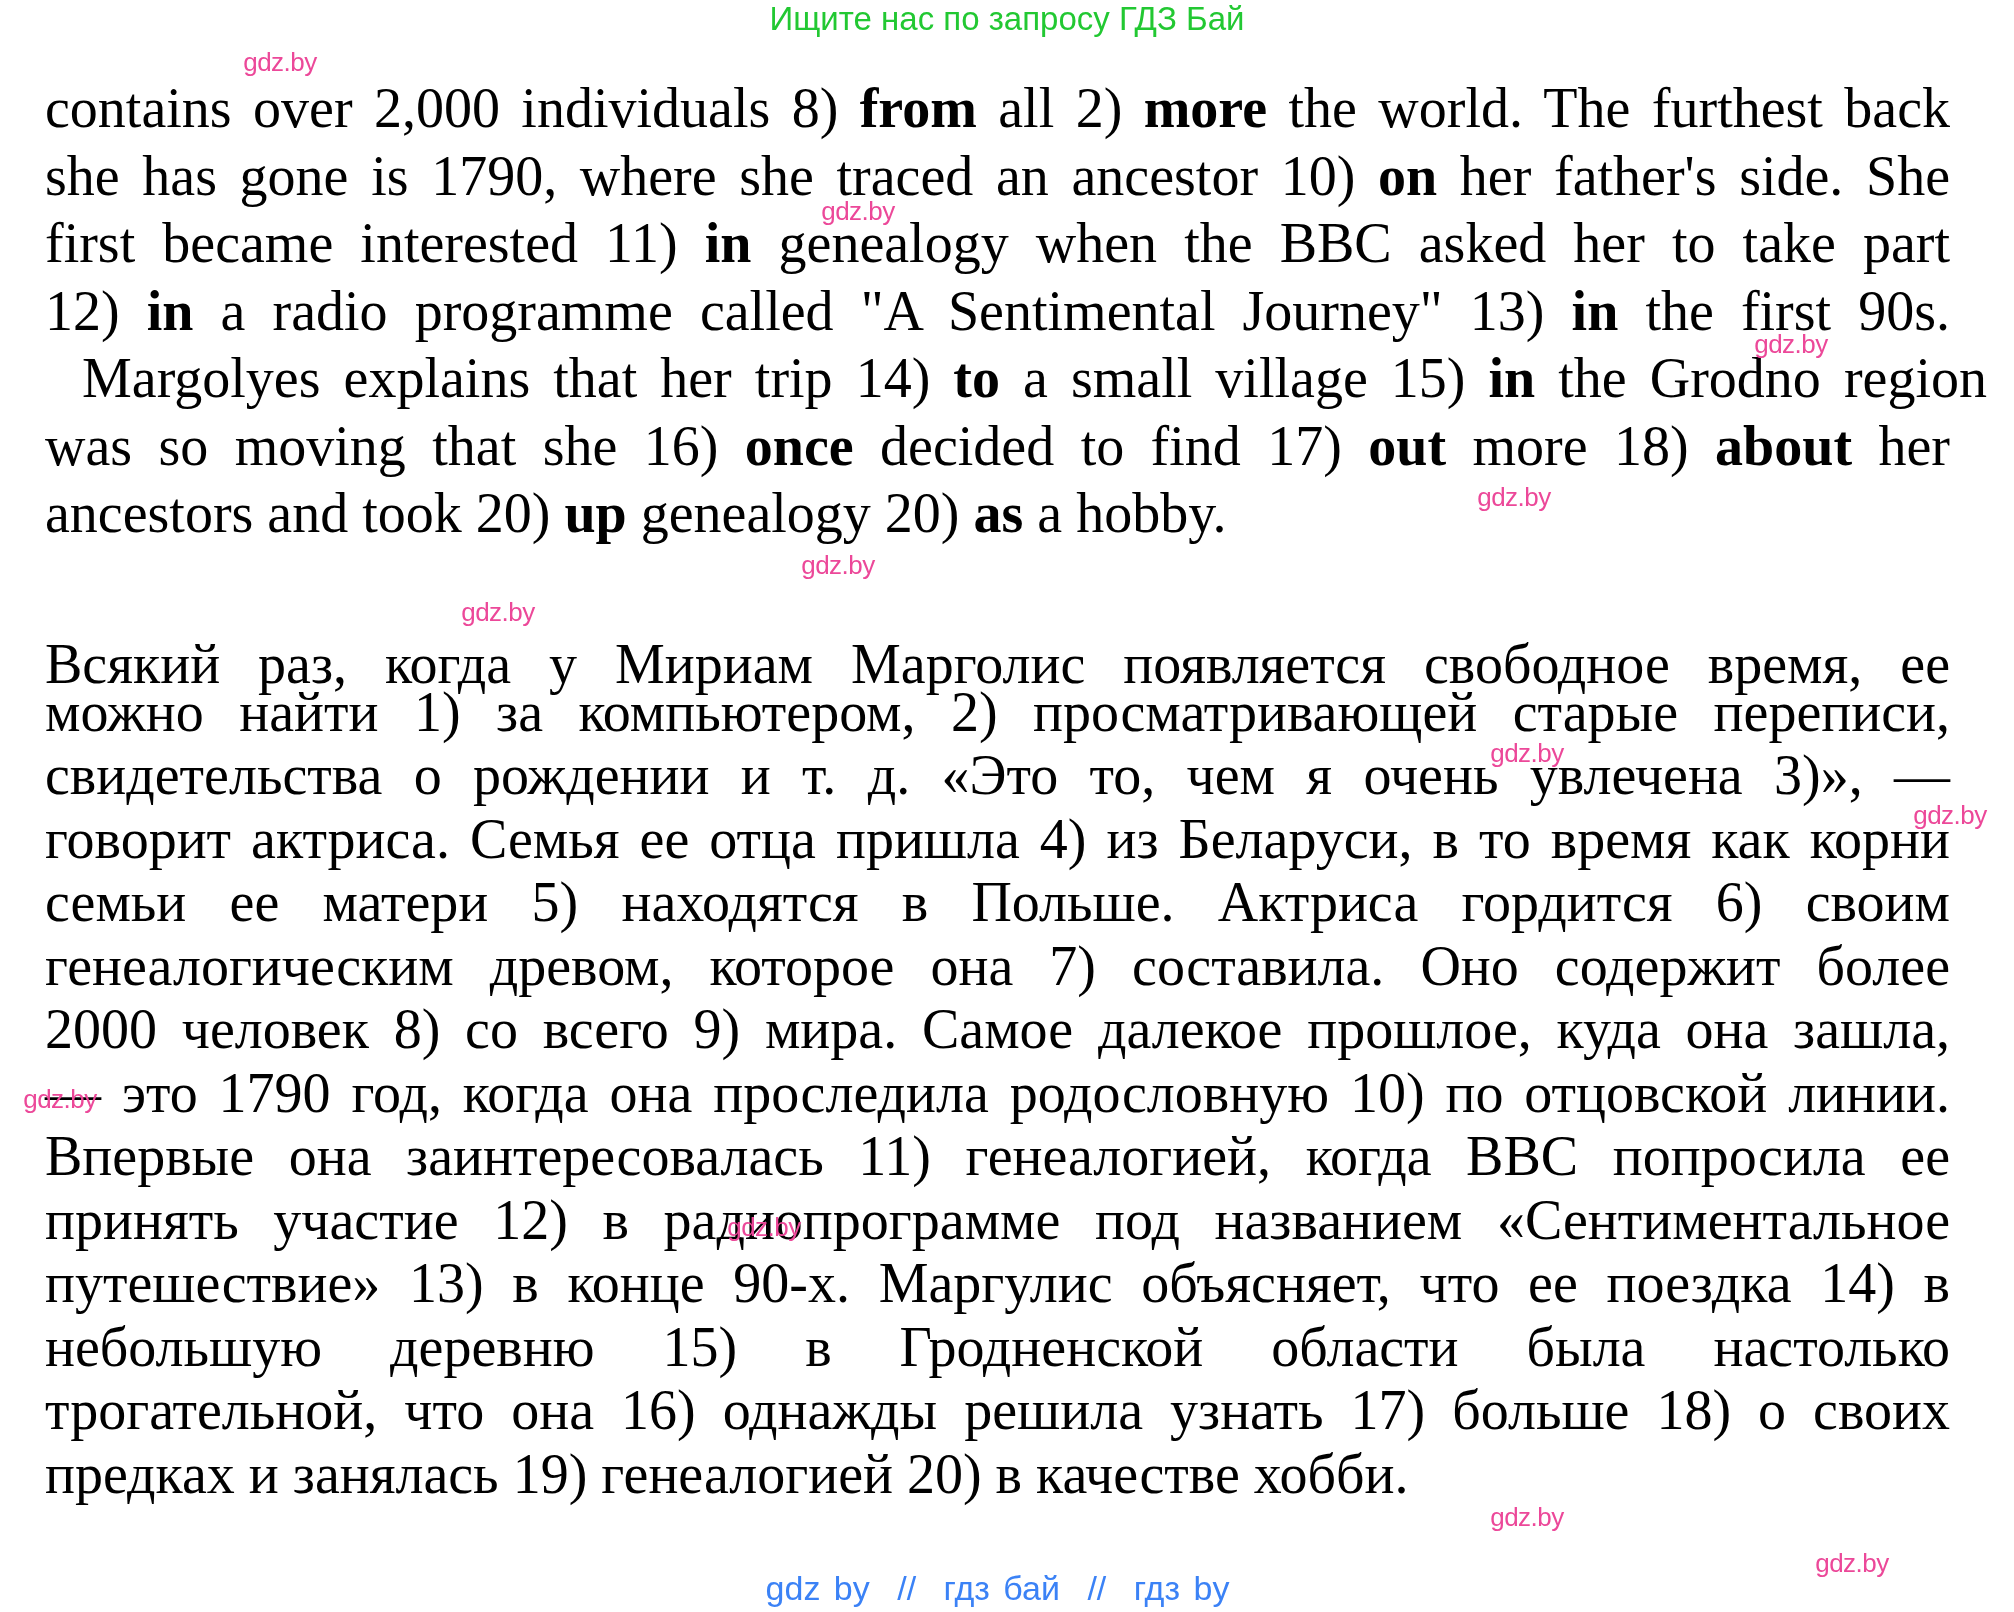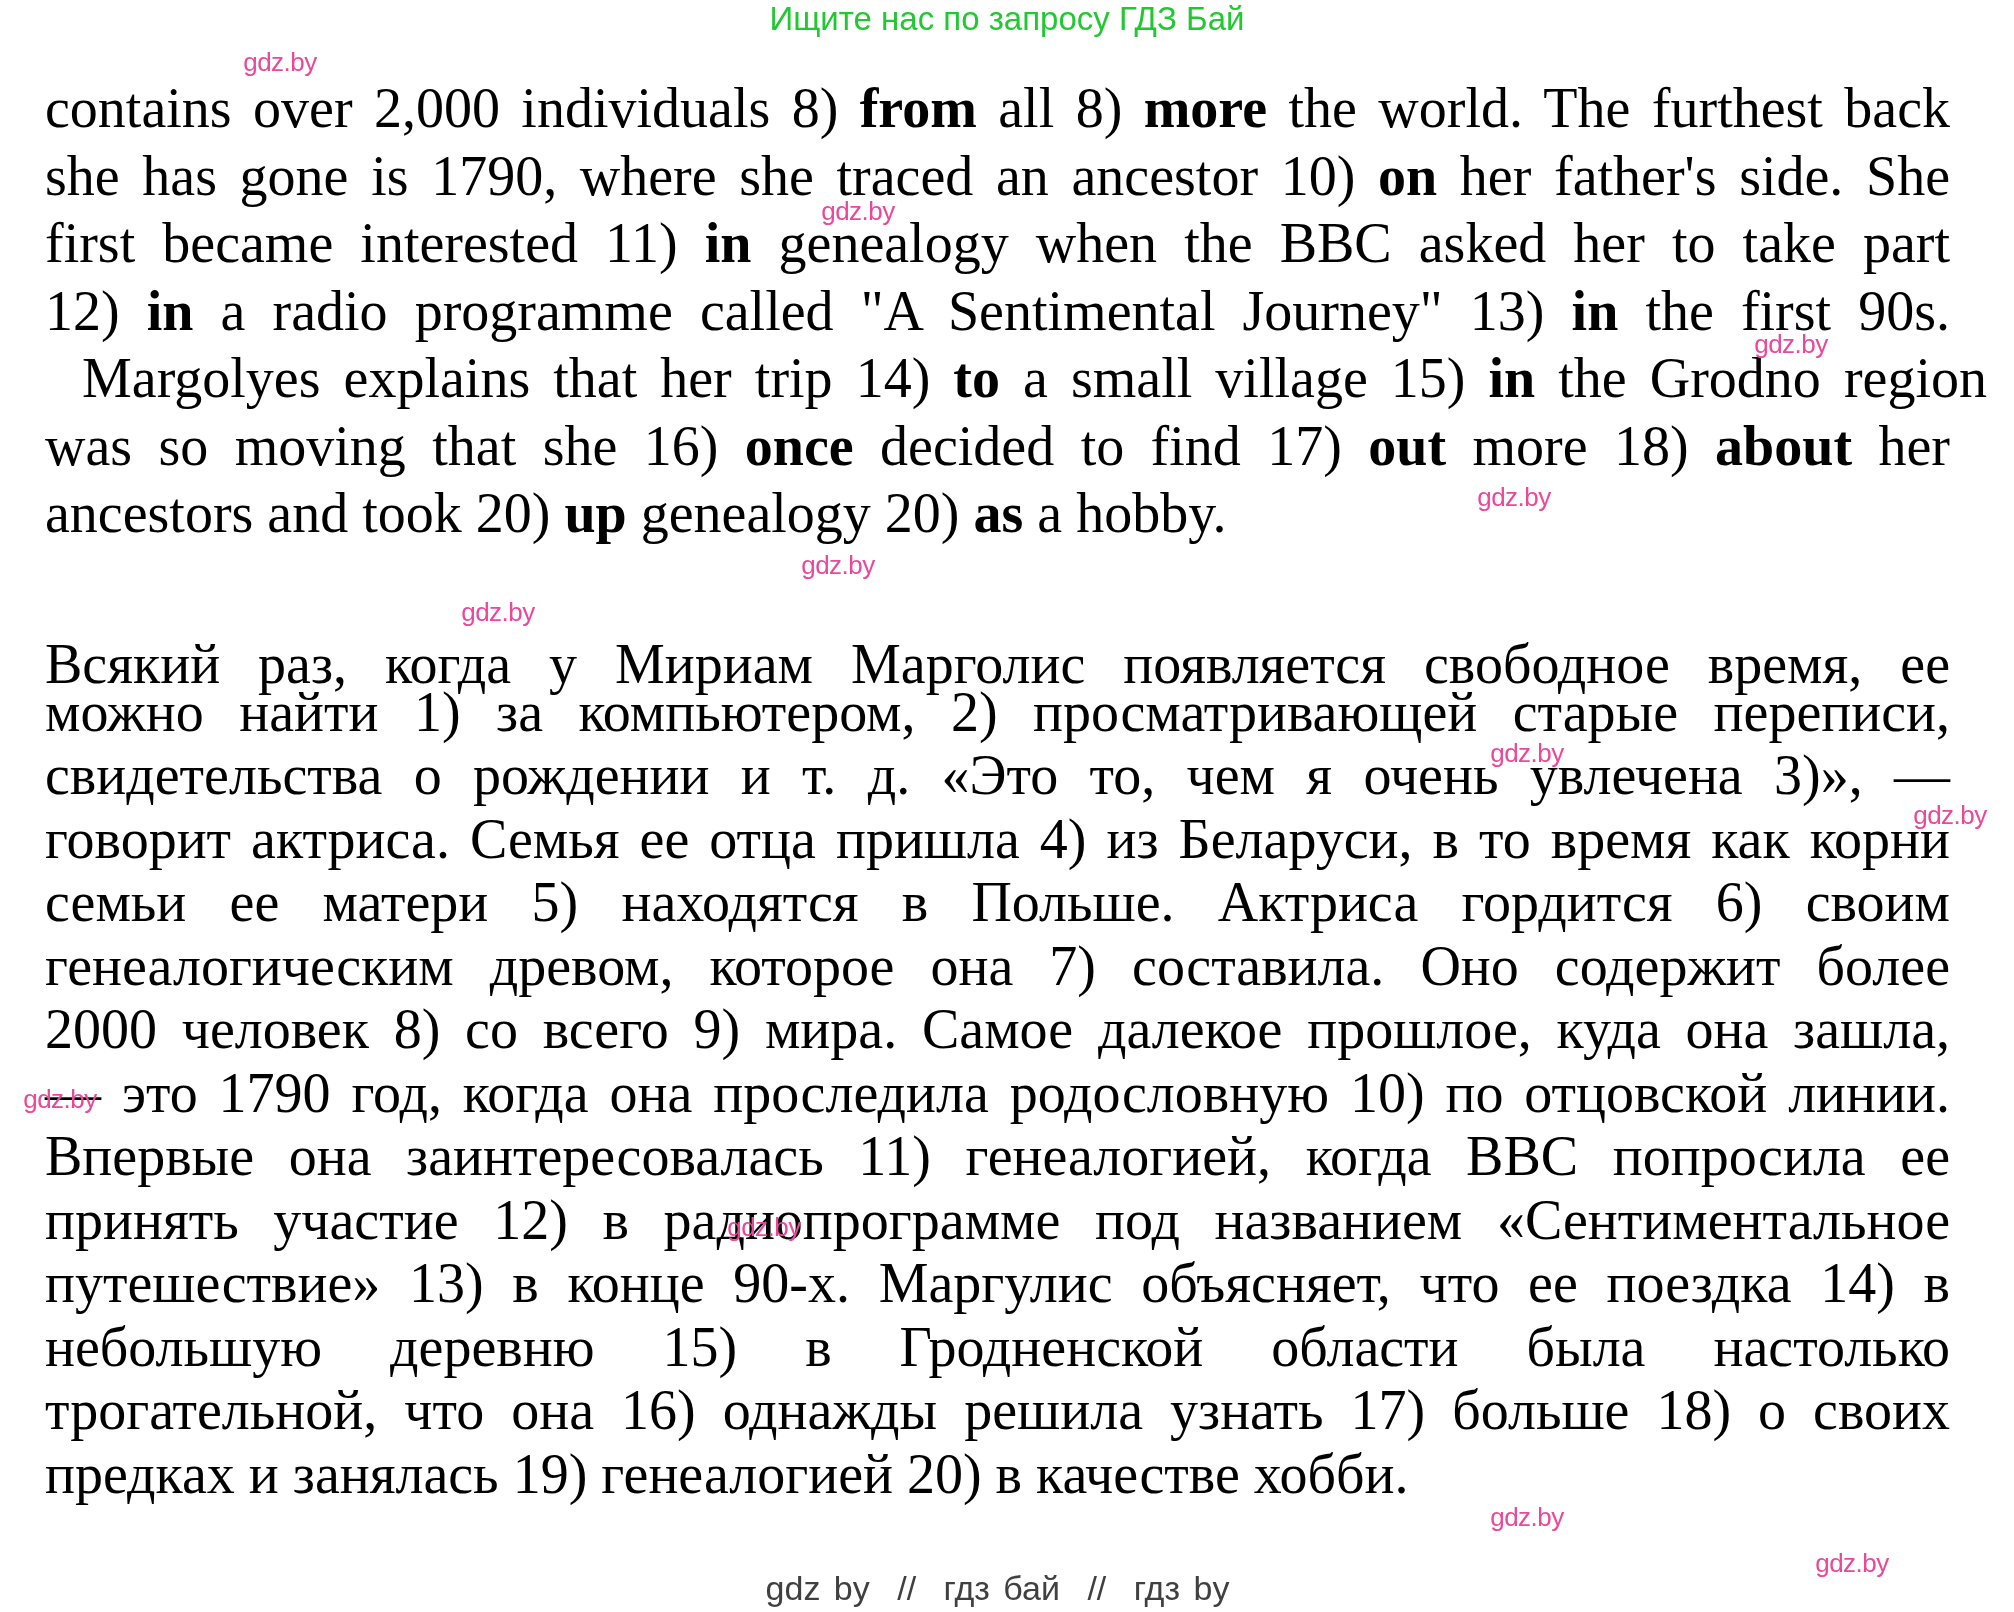--- a/index.html
+++ b/index.html
@@ -5,21 +5,21 @@
   html, body { margin: 0; padding: 0; background: #ffffff; }
   body { width: 2014px; height: 1612px; position: relative; overflow: hidden; }
   .header {
     position: absolute; left: 0; width: 2014px; top: 0; height: 40px;
     text-align: center; font-family: "Liberation Sans", sans-serif;
     font-size: 33px; line-height: 38px; color: #22c832;
   }
   .footer {
     position: absolute; left: 0; width: 1995px; top: 1566px; height: 44px;
     text-align: center; font-family: "Liberation Sans", sans-serif;
-    font-size: 34px; line-height: 44px; color: #404040;
+    font-size: 34px; line-height: 44px; color: #3b82f6;
     word-spacing: 4px;
   }
   .footer span.sep { margin: 0 14px; }
   .line {
     position: absolute; left: 45px; width: 1905px;
     font-family: "Liberation Serif", serif; font-size: 56px; color: #000;
     text-align: justify; text-align-last: justify; white-space: nowrap;
     line-height: 1; height: 60px;
   }
   .line.last { text-align-last: left; }
@@ -29,21 +29,21 @@
     font-size: 26px; color: #ec4899; transform: translate(-50%, -50%);
     white-space: nowrap; letter-spacing: -0.5px;
   }
 </style>
 </head>
 <body>
 
 <div class="header">Ищите нас по запросу ГДЗ Бай</div>
 
 <div id="en">
-    <div class="line" style="top: 80px;"><span>contains over 2,000 individuals 8) </span><b>from</b><span> all 8) </span><b>more</b><span> the world. The furthest back</span></div>
+    <div class="line" style="top: 80px;"><span>contains over 2,000 individuals 8) </span><b>from</b><span> all 2) </span><b>more</b><span> the world. The furthest back</span></div>
     <div class="line" style="top: 147.5px;"><span>she has gone is 1790, where she traced an ancestor 10) </span><b>on</b><span> her father's side. She</span></div>
     <div class="line" style="top: 215px;"><span>first became interested 11) </span><b>in</b><span> genealogy when the BBC asked her to take part</span></div>
     <div class="line" style="top: 282.5px;"><span>12) </span><b>in</b><span> a radio programme called "A Sentimental Journey" 13) </span><b>in</b><span> the first 90s.</span></div>
     <div class="line" style="top: 350px; margin-left: 37px;"><span>Margolyes explains that her trip 14) </span><b>to</b><span> a small village 15) </span><b>in</b><span> the Grodno region</span></div>
     <div class="line" style="top: 417.5px;"><span>was so moving that she 16) </span><b>once</b><span> decided to find 17) </span><b>out</b><span> more 18) </span><b>about</b><span> her</span></div>
     <div class="line last" style="top: 485px;"><span>ancestors and took 20) </span><b>up</b><span> genealogy 20) </span><b>as</b><span> a hobby.</span></div>
   </div>
 <div id="ru">
     <div class="line" style="top: 636px;">Всякий раз, когда у Мириам Марголис появляется свободное время, ее</div>
     <div class="line" style="top: 683.5px;">можно найти 1) за компьютером, 2) просматривающей старые переписи,</div>

